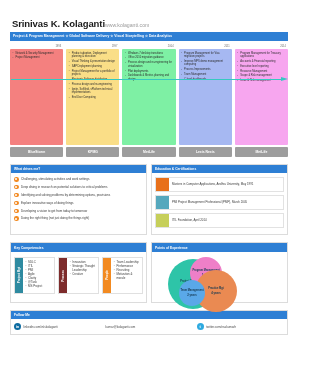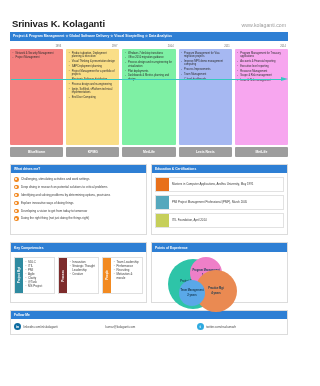--- a/index.html
+++ b/index.html
@@ -7,21 +7,21 @@
   body {
     font-family: "Liberation Sans", sans-serif;
     background:#ffffff;
     color:#333;
     font-size:3px;
     -webkit-font-smoothing:antialiased;
   }
   .page { position:relative; width:298px; height:386px; background:#fff; padding:0 10px; }
 
   
-  .header { display:flex; align-items:baseline; justify-content:space-between; padding:18px 2px 3px 2px; }
+  .header { display:flex; align-items:baseline; justify-content:flex-start; padding:18px 2px 3px 2px; }
   .name { font-size:9.5px; font-weight:bold; color:#1a1a1a; letter-spacing:-0.1px; }
   .website { font-size:5.2px; color:#9a9a9a; }
   .tagline-bar { background:#2e7fd4; color:#fff; font-size:3.3px; font-weight:bold; padding:2.3px 3px; letter-spacing:0.05px; }
 
   
   .timeline { position:relative; margin-top:4px; height:100px; }
   .tl-cols { display:flex; gap:3px; height:100%; }
   .tl-col { flex:1; display:flex; flex-direction:column; }
   .tl-date { font-size:2.6px; color:#6f6f6f; text-align:right; padding-right:2px; height:4px; line-height:4px; }
   .tl-block { flex:1; border-radius:1px; padding:3px 2.5px; position:relative; overflow:hidden; }

